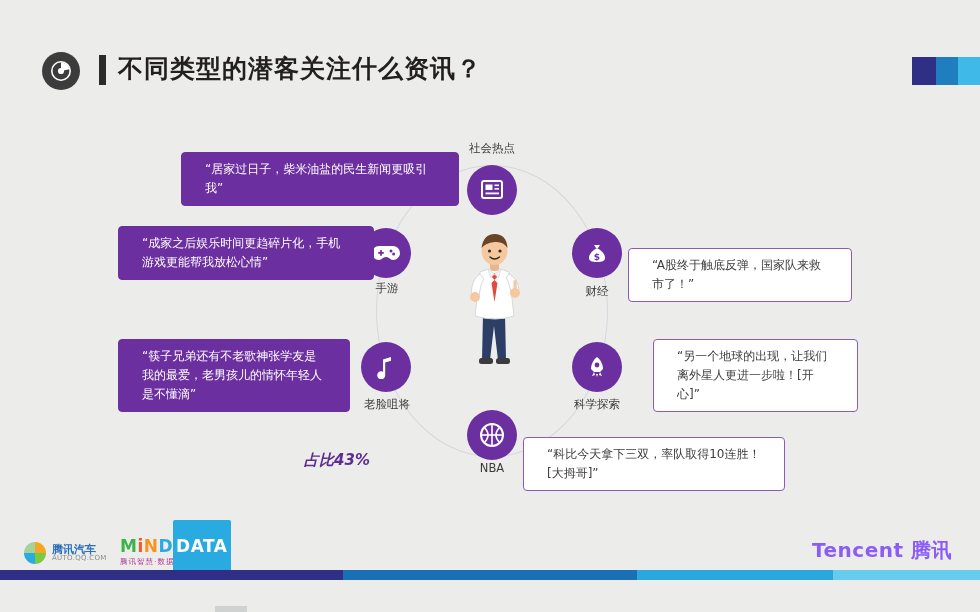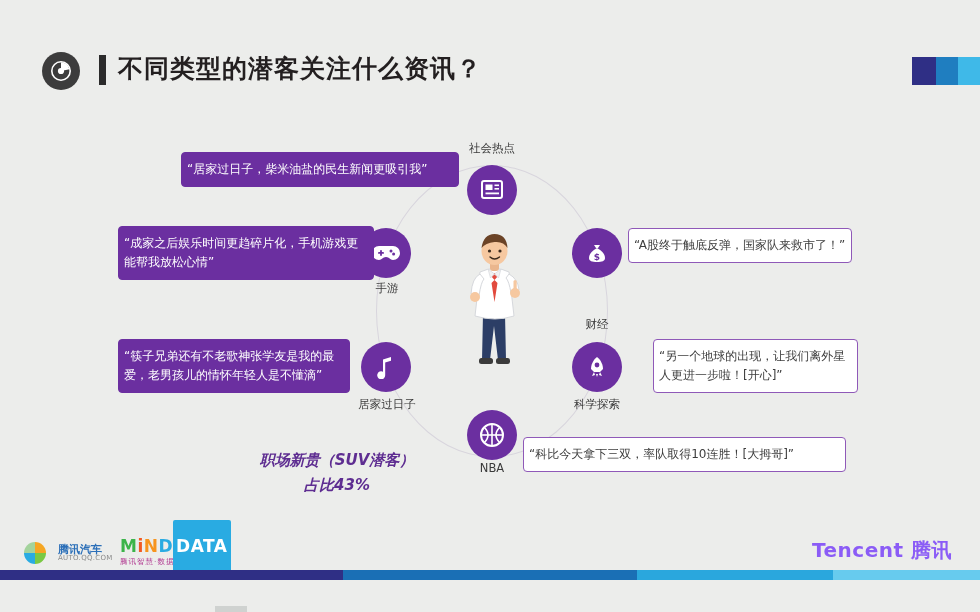--- a/index.html
+++ b/index.html
@@ -28,41 +28,41 @@
   .ring{position:absolute;left:376px;top:165px;width:230px;height:290px;
     border:1.5px solid #d8d5dd;border-radius:50%;}
 
   
   .node{position:absolute;width:50px;height:50px;border-radius:50%;
     background:#6b2fa0;display:flex;align-items:center;justify-content:center;}
   .node-label{position:absolute;font-size:11.5px;color:#3b3b3b;white-space:nowrap;text-align:center;}
 
   
   .bubble{position:absolute;border:1px solid #8f59b8;border-radius:4px;background:#fff;
-    color:#3d3d3d;font-size:12px;line-height:19px;padding:7px 5px;box-sizing:border-box;}
+    color:#3d3d3d;font-size:12px;line-height:19px;padding:7px 23px;box-sizing:border-box;}
   .bubble.filled{background:#6b2fa0;border-color:#6b2fa0;color:#fff;}
 
   .caption{position:absolute;left:222px;top:448px;width:230px;text-align:center;
     color:#5e2d91;font-weight:bold;font-size:15px;line-height:25px;font-style:italic;}
 
   
   .person{position:absolute;left:455px;top:228px;width:80px;height:140px;}
 
   
   .footer-strip{position:absolute;left:0;bottom:32px;width:980px;height:10px;display:flex;}
   .footer-strip i{display:block;height:10px;}
   .f1{width:343px;background:#2f2f85;}
   .f2{width:294px;background:#1a6fb5;}
   .f3{width:196px;background:#2aa7dd;}
   .f4{width:147px;background:#67cbee;}
 
   .tencent-logo{position:absolute;right:28px;bottom:48px;color:#8b5cf6;font-size:20px;font-weight:bold;
     letter-spacing:.5px;white-space:nowrap;}
 
-  .auto-logo{position:absolute;left:24px;bottom:48px;display:flex;align-items:center;gap:12px;}
+  .auto-logo{position:absolute;left:24px;bottom:48px;display:flex;align-items:center;gap:6px;}
   .auto-logo .swirl{width:22px;height:22px;border-radius:50%;
     background:conic-gradient(#f5a623 0deg 90deg,#7ac943 90deg 180deg,#29abe2 180deg 270deg,#a3d39c 270deg 360deg);}
   .auto-logo .txt{line-height:1.05;}
   .auto-logo .t1{font-size:11px;color:#2b6fb8;font-weight:bold;}
   .auto-logo .t2{font-size:7px;color:#8a8a8a;letter-spacing:.3px;}
 
   .mind{position:absolute;left:120px;bottom:45px;}
   .mind .row1{font-size:17px;font-weight:bold;letter-spacing:.5px;line-height:19px;}
   .mind .row2{font-size:7.5px;color:#b0348f;letter-spacing:1px;margin-top:1px;}
   .m-m{color:#3cb44a;} .m-i{color:#f15a24;} .m-n{color:#f7941e;} .m-d{color:#29abe2;}
@@ -135,22 +135,22 @@
   <div class="node-label" style="left:432px;top:141px;width:120px;">社会热点</div>
   <div class="bubble filled" style="left:181px;top:152px;width:278px;">“居家过日子，柴米油盐的民生新闻更吸引我”</div>
 
   <div class="node" style="left:572px;top:228px;">
     <svg width="24" height="24" viewBox="0 0 24 24">
       <path d="M9 4 h6 l-2 3 h-2 Z" fill="#fff"></path>
       <path d="M12 7 c6 3 8 7 8 10 c0 3 -3 4 -8 4 c-5 0 -8 -1 -8 -4 c0 -3 2 -7 8 -10 Z" fill="#fff"></path>
       <text x="12" y="19" font-size="9" font-family="DejaVu Sans" fill="#6b2fa0" text-anchor="middle" font-weight="bold">$</text>
     </svg>
   </div>
-  <div class="node-label" style="left:545px;top:284px;width:104px;margin-top:33px;">财经</div>
-  <div class="bubble" style="left:628px;top:228px;width:224px;">“A股终于触底反弹，国家队来救市了！”</div>
+  <div class="node-label" style="left:545px;top:284px;width:104px;">财经</div>
+  <div class="bubble" style="left:628px;top:248px;width:224px;">“A股终于触底反弹，国家队来救市了！”</div>
 
   <div class="node" style="left:572px;top:342px;">
     <svg width="24" height="24" viewBox="0 0 24 24">
       <path d="M12 2 c4 3 6 8 6 12 l-3 3 h-6 l-3 -3 c0 -4 2 -9 6 -12 Z" fill="#fff"></path>
       <circle cx="12" cy="10" r="2.4" fill="#6b2fa0"></circle>
       <path d="M9 17 l-2 4 3 -1 Z" fill="#fff"></path>
       <path d="M15 17 l2 4 -3 -1 Z" fill="#fff"></path>
       <path d="M11 19 l1 3 1 -3 Z" fill="#fff"></path>
     </svg>
   </div>
@@ -160,44 +160,43 @@
   <div class="node" style="left:467px;top:410px;">
     <svg width="26" height="26" viewBox="0 0 26 26">
       <circle cx="13" cy="13" r="11" fill="none" stroke="#fff" stroke-width="2"></circle>
       <line x1="13" y1="2" x2="13" y2="24" stroke="#fff" stroke-width="1.6"></line>
       <line x1="2" y1="13" x2="24" y2="13" stroke="#fff" stroke-width="1.6"></line>
       <path d="M5 5 q8 8 0 16" fill="none" stroke="#fff" stroke-width="1.6"></path>
       <path d="M21 5 q-8 8 0 16" fill="none" stroke="#fff" stroke-width="1.6"></path>
     </svg>
   </div>
   <div class="node-label" style="left:442px;top:461px;width:100px;">NBA</div>
-  <div class="bubble" style="left:523px;top:437px;width:323px;">“科比今天拿下三双，率队取得10连胜！[大拇哥]”</div>
+  <div class="bubble" style="left:523px;top:437px;width:262px;">“科比今天拿下三双，率队取得10连胜！[大拇哥]”</div>
 
   <div class="node" style="left:361px;top:342px;">
     <svg width="22" height="24" viewBox="0 0 22 24">
       <path d="M16 2 L8 4.5 v12.2 a4 4 0 1 0 2.2 3.3 V7.6 L16 5.8 Z" fill="#fff"></path>
     </svg>
   </div>
-  <div class="node-label" style="left:330px;top:397px;width:114px;">居家过日子</div>
+  <div class="node-label" style="left:330px;top:397px;width:114px;">老脸咀将</div>
   <div class="bubble filled" style="left:118px;top:339px;width:232px;">“筷子兄弟还有不老歌神张学友是我的最爱，老男孩儿的情怀年轻人是不懂滴”</div>
 
   <div class="node" style="left:361px;top:228px;">
     <svg width="28" height="20" viewBox="0 0 28 20">
       <path d="M7 3 h14 a7 7 0 0 1 0 14 c-3 0 -3.5 -3 -7 -3 c-3.5 0 -4 3 -7 3 a7 7 0 0 1 0 -14 Z" fill="#fff"></path>
       <rect x="6" y="9" width="6" height="1.8" rx=".9" fill="#6b2fa0"></rect>
       <rect x="8.1" y="6.9" width="1.8" height="6" rx=".9" fill="#6b2fa0"></rect>
       <circle cx="19" cy="8" r="1.5" fill="#6b2fa0"></circle>
       <circle cx="21.6" cy="11" r="1.5" fill="#6b2fa0"></circle>
     </svg>
   </div>
   <div class="node-label" style="left:332px;top:281px;width:110px;">手游</div>
   <div class="bubble filled" style="left:118px;top:226px;width:256px;">“成家之后娱乐时间更趋碎片化，手机游戏更能帮我放松心情”</div>
 
   <div class="caption">
-    <div>职场新贵（SUV潜客）</div>
     <div>占比43%</div>
   </div>
 
   <div class="auto-logo">
     <div class="swirl"></div>
     <div class="txt">
       <div class="t1">腾讯汽车</div>
       <div class="t2">AUTO.QQ.COM</div>
     </div>
   </div>

